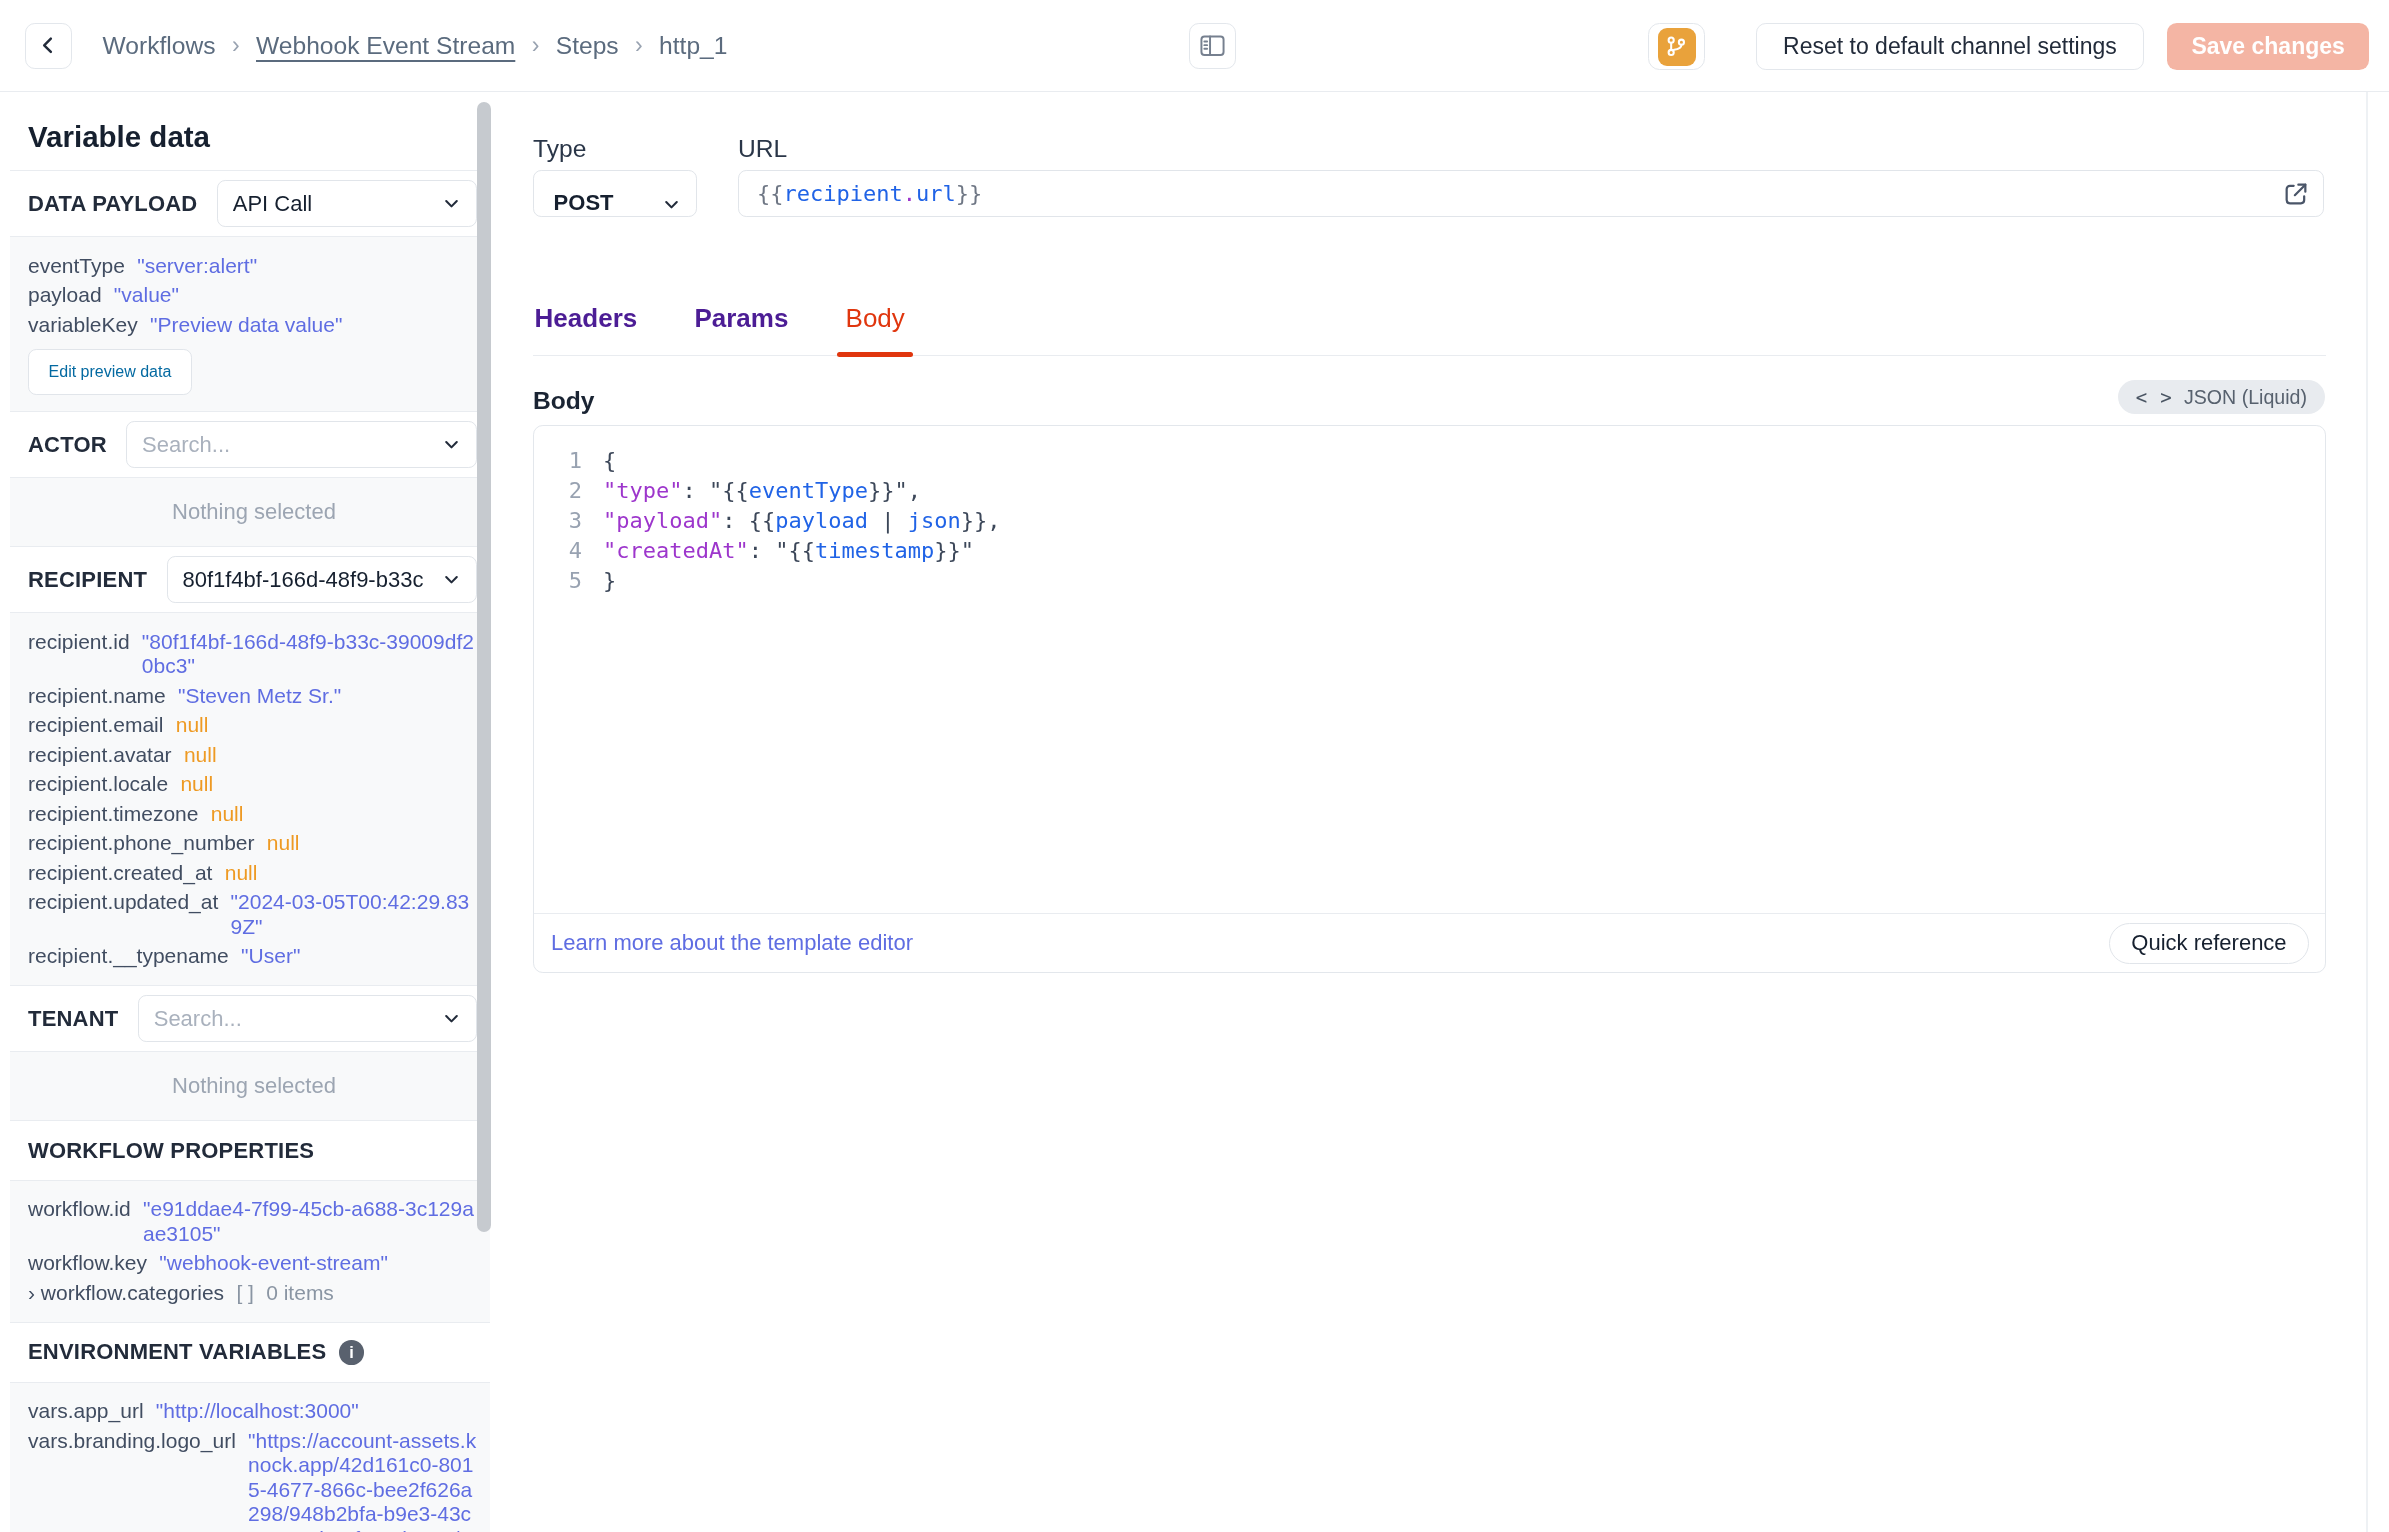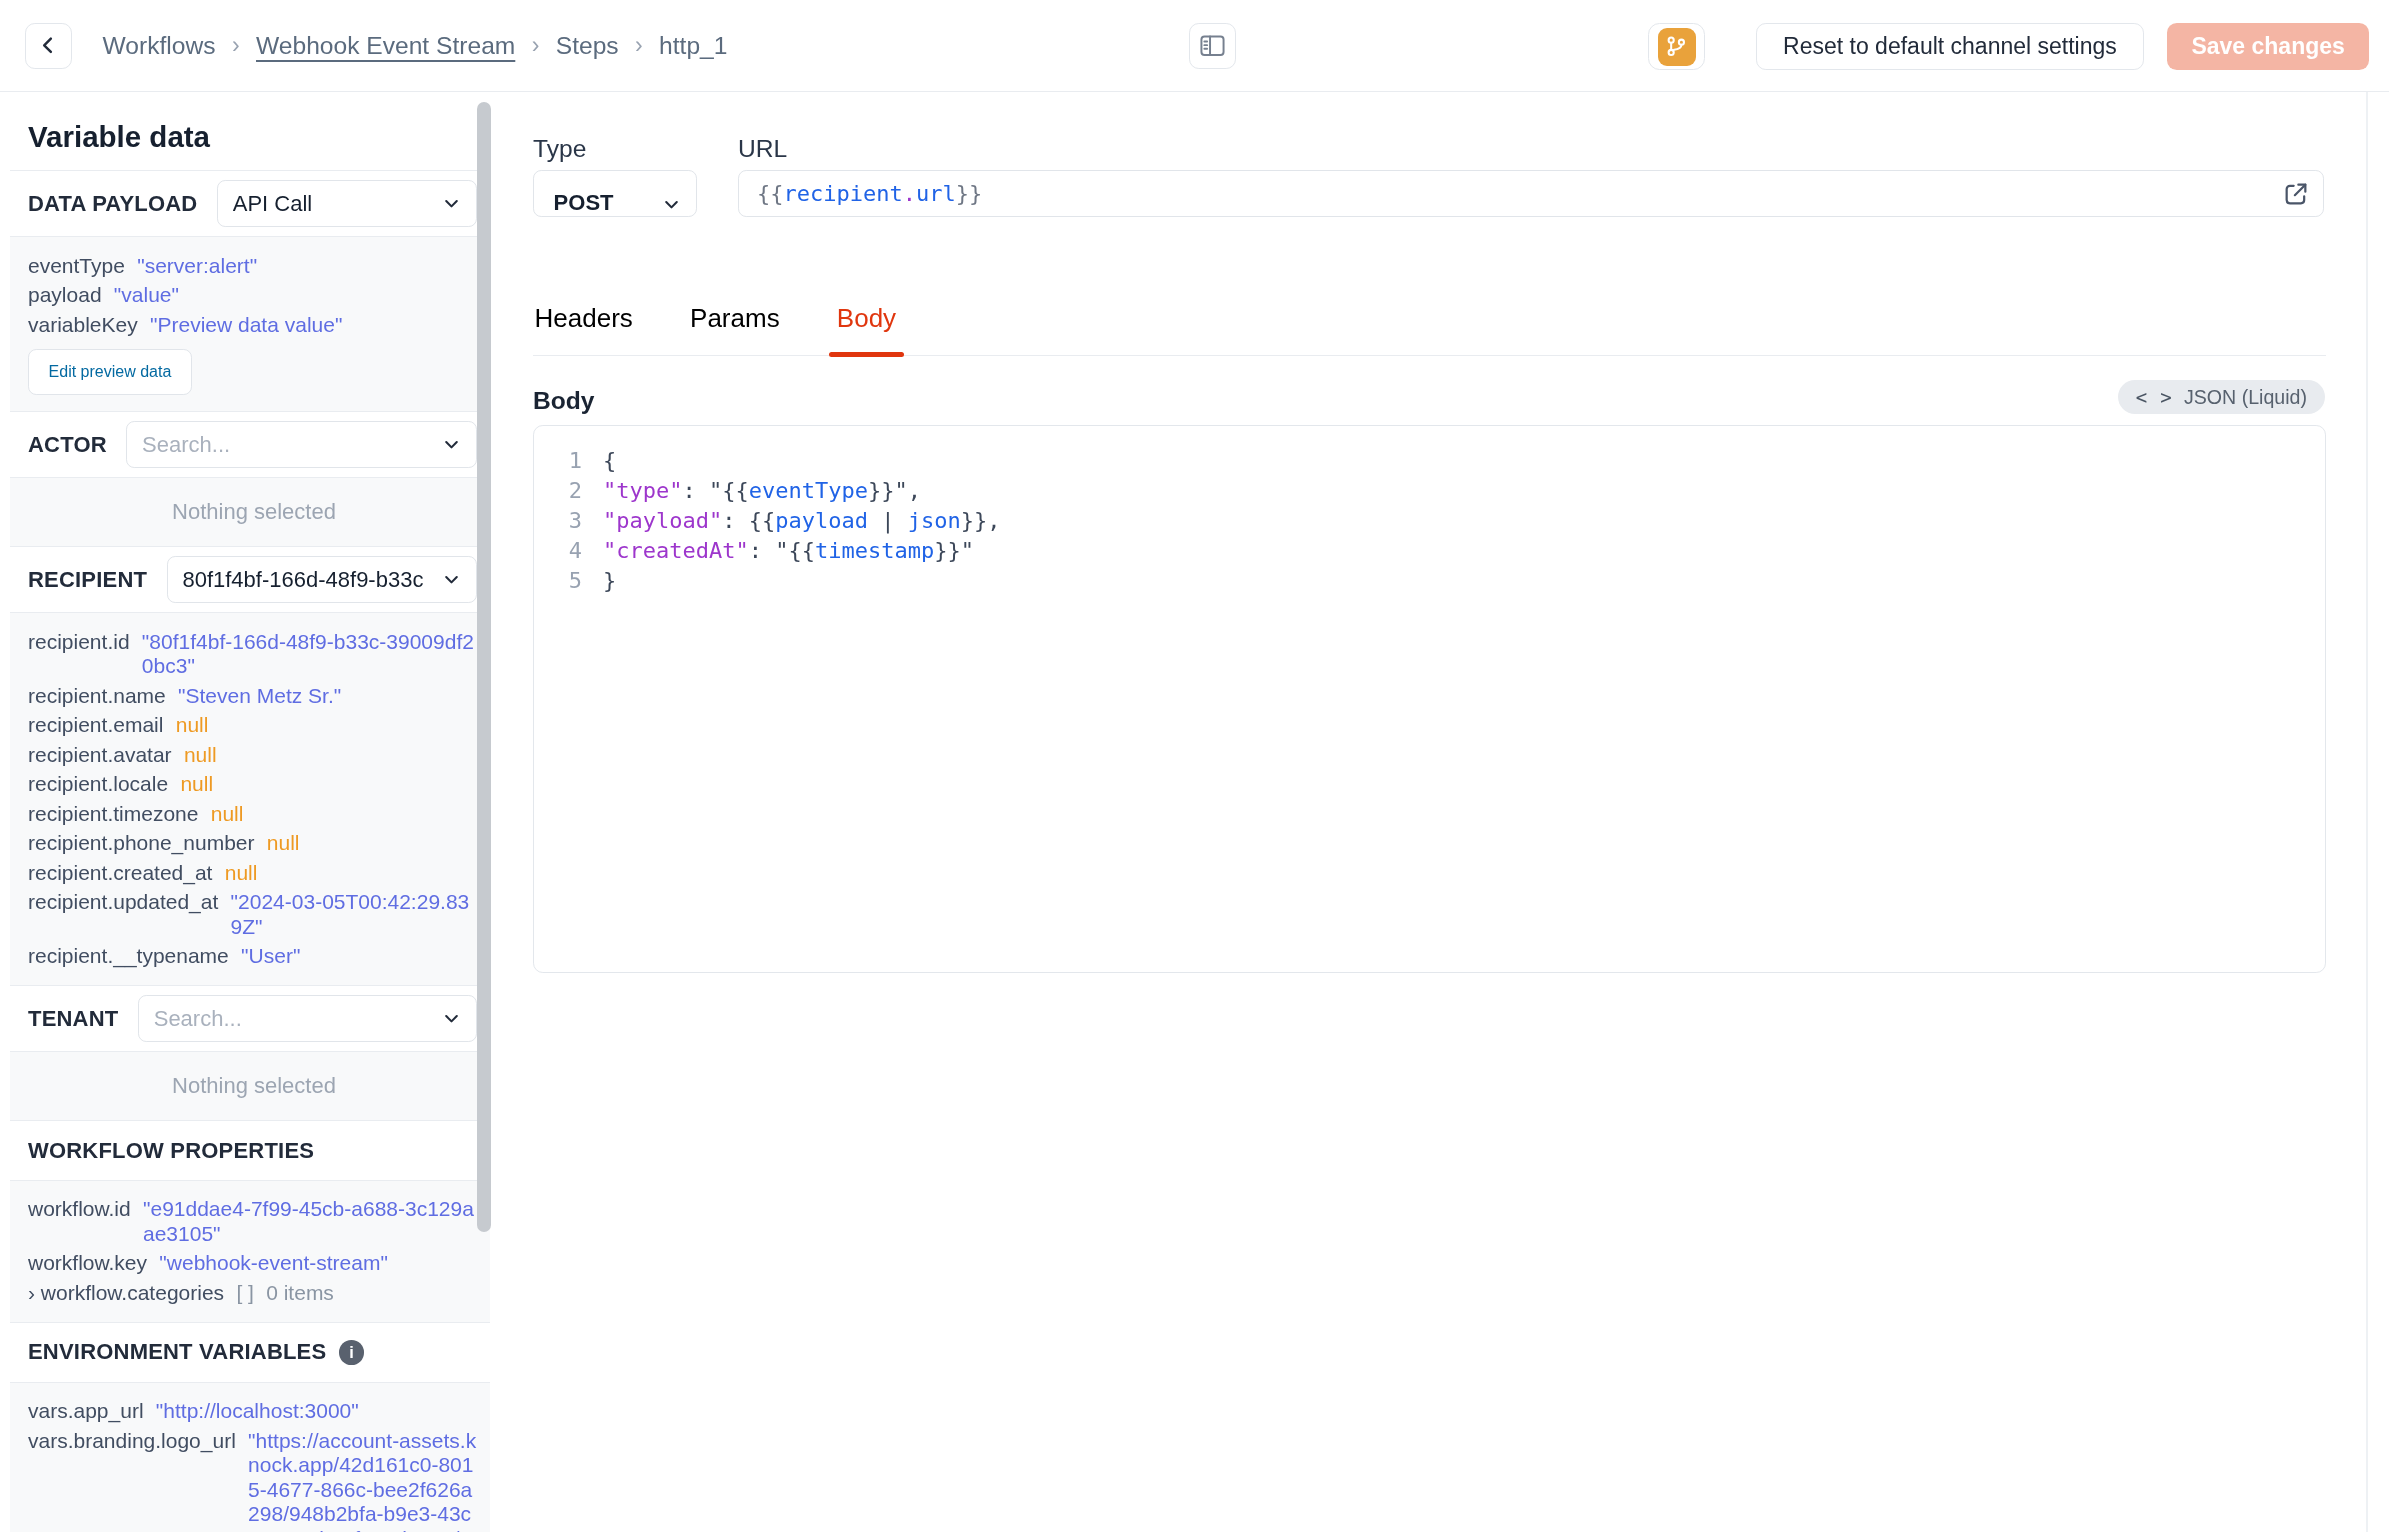--- a/index.html
+++ b/index.html
@@ -115,22 +115,22 @@
     font-size:22px; cursor:text;
   }
   .url-ext { position:absolute; right:13px; top:50%; transform:translateY(-50%); display:flex; cursor:pointer; }
   .t-mut { color:#6E7684; } .t-var { color:#2063E6; } .t-prop { color:#9D36CC; } .t-pun { color:#3C4759; }
 
   .tabs {
     position:absolute; left:43px; top:203px; width:1793px;
     border-bottom:1.6px solid #E9ECF0; display:flex; gap:54px;
   }
   .tab {
-    font-size:26px; color:#000000; padding:8.2px 1.6px 21px 1.6px; position:relative;
-    background:none; border:none; font-family:inherit; cursor:pointer;
+    font-size:26px; color:#4c1d95; padding:8.2px 1.6px 21px 1.6px; position:relative;
+    background:none; border:none; font-family:inherit; cursor:pointer;font-weight:bold;
   }
   .tab.active { color:#E0360E; font-weight:500; }
   .tab.active::after {
     content:""; position:absolute; left:-6.5px; right:-6.5px; bottom:-1.6px; height:4.9px;
     background:#E0360E; border-radius:2.5px;
   }
 
   .body-head { position:absolute; left:43px; top:295px; font-size:24.6px; font-weight:600; color:#1A2433; }
   .badge {
     position:absolute; right:64px; top:288px; height:34px; border-radius:17px;
@@ -407,16 +407,20 @@
         </div>
         <div class="cl">
           <span class="ln">4</span>
           <span><span class="t-prop">"createdAt"</span><span class="t-pun">: </span><span class="t-pun">"</span><span class="t-pun">{{</span><span class="t-var">timestamp</span><span class="t-pun">}}</span><span class="t-pun">"</span></span>
         </div>
         <div class="cl">
           <span class="ln">5</span>
           <span><span class="t-pun">}</span></span>
         </div>
       </div>
+    <div class="editor-footer">
+      <span class="tmpl-link">Learn more about the template editor</span>
+      <button class="qr-btn">Quick reference</button>
+    </div>
   </div>
 
 </div>
 
 
 </body></html>

